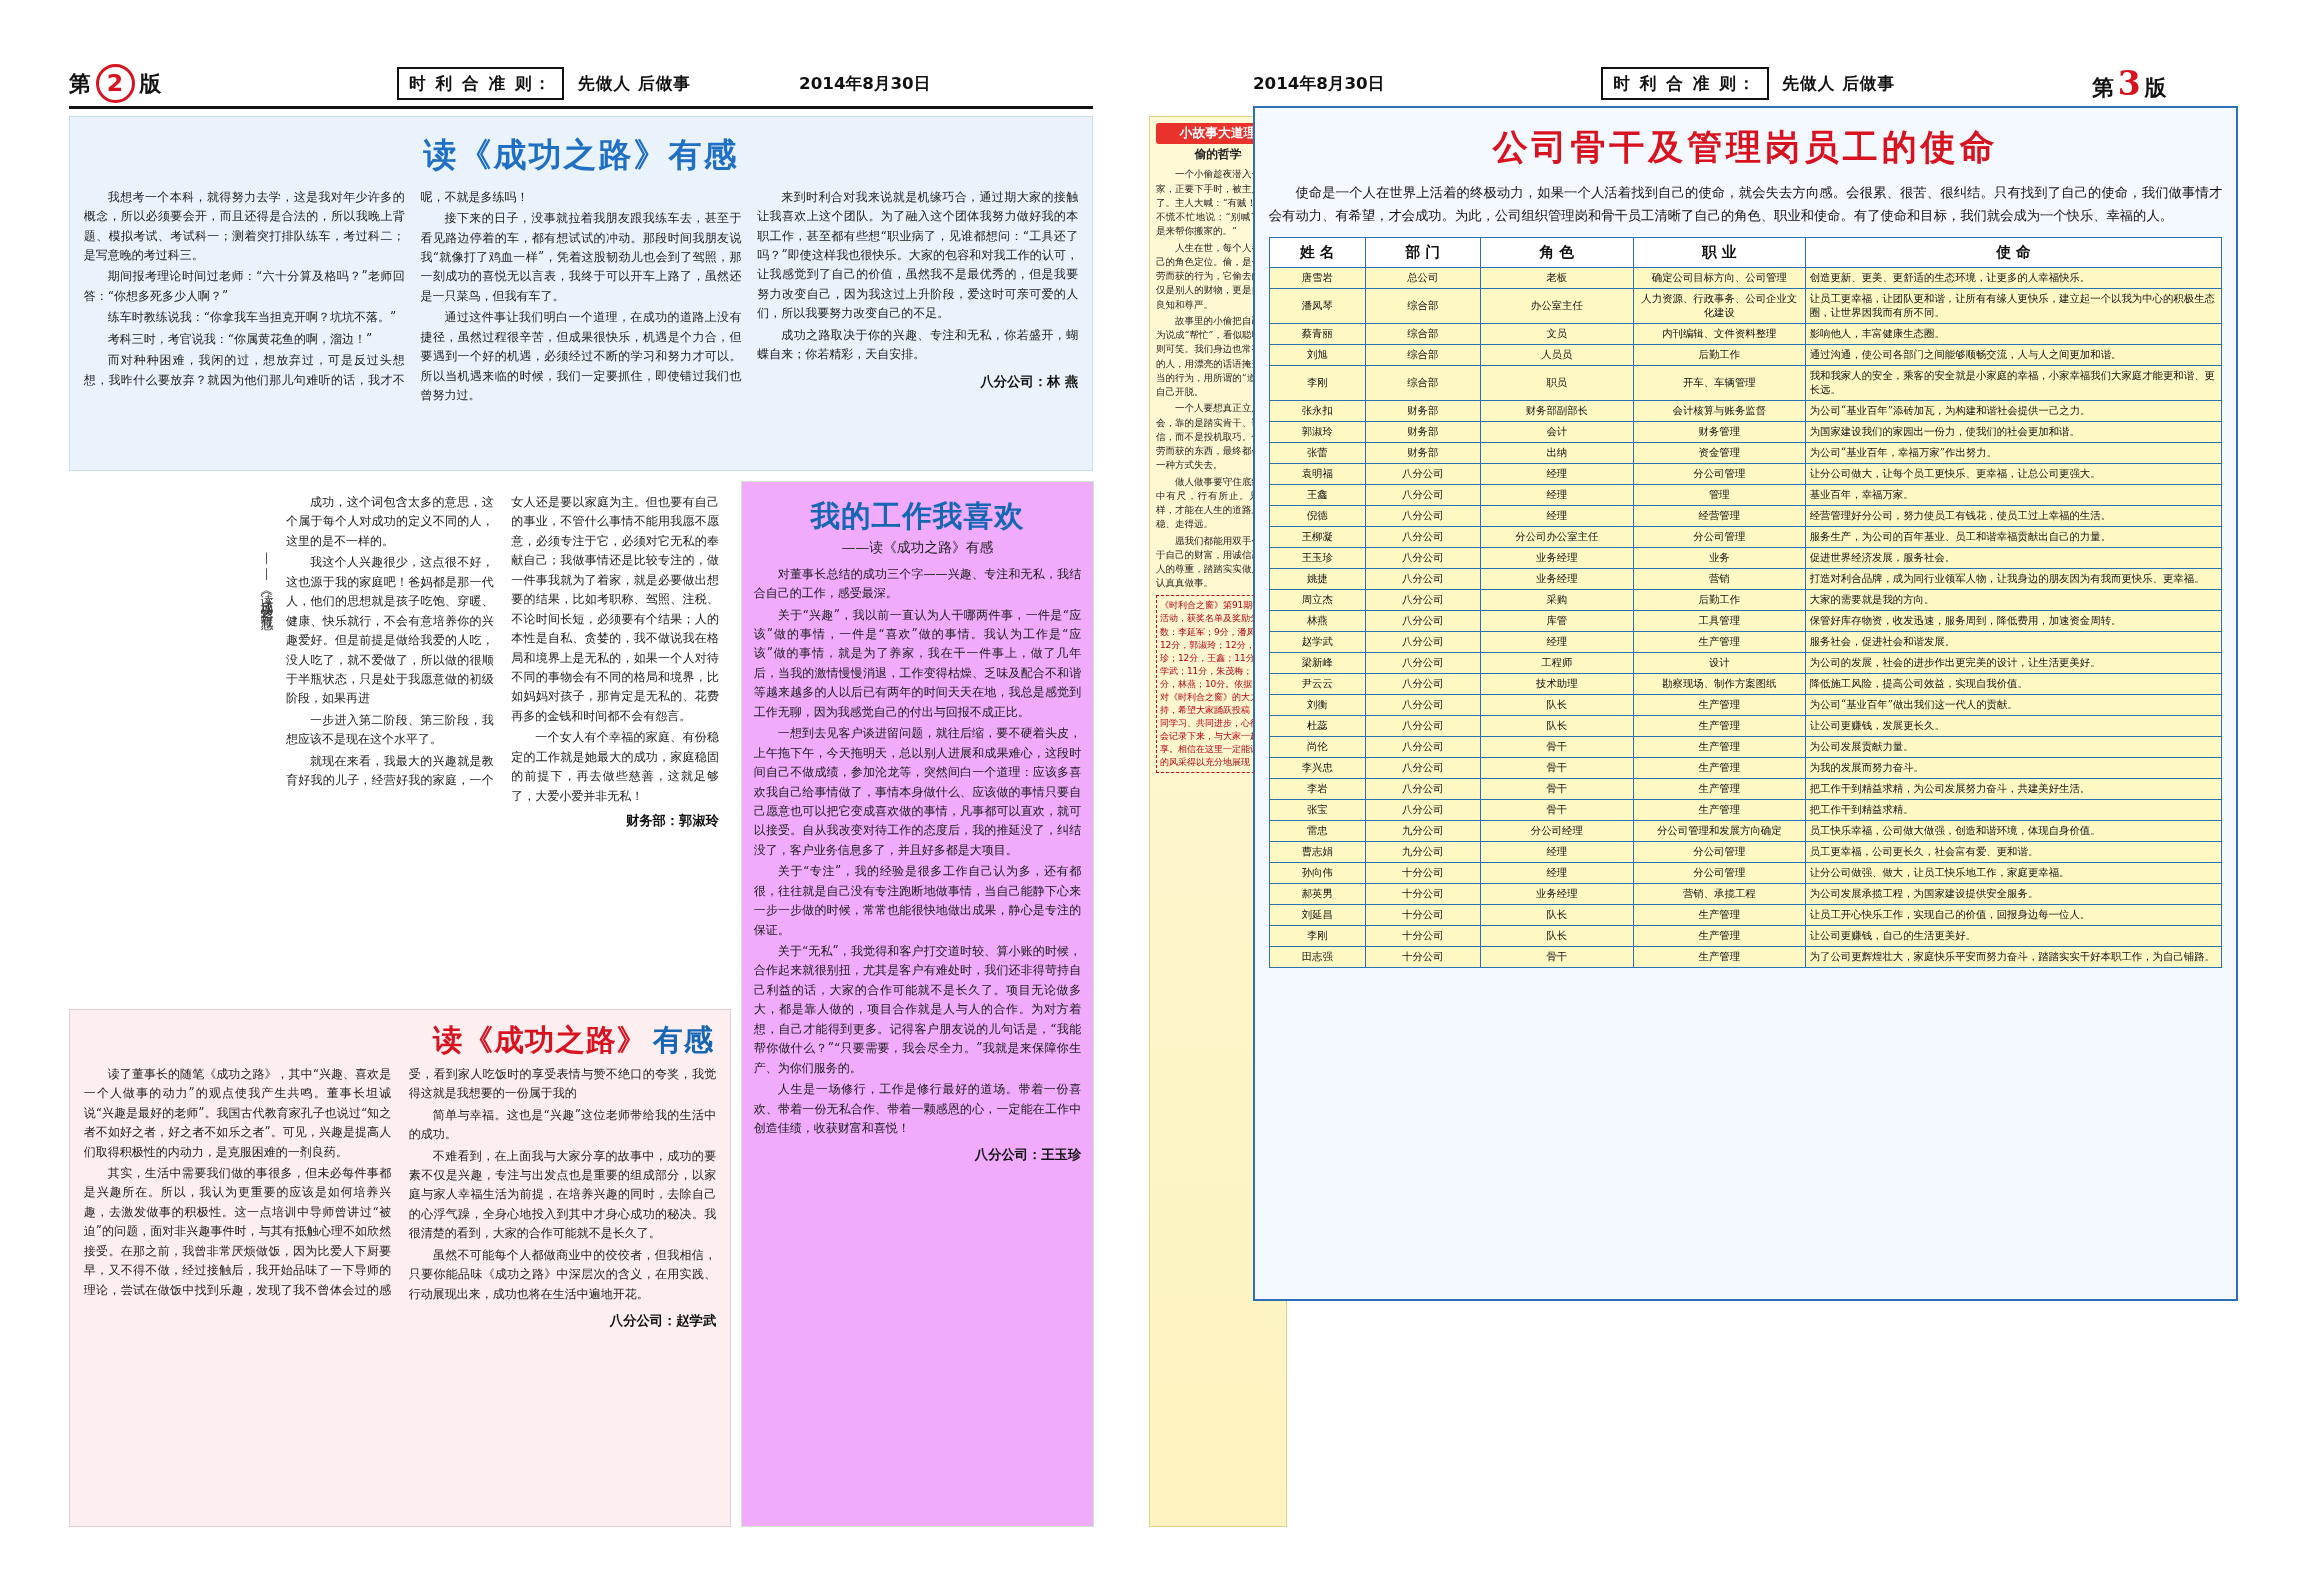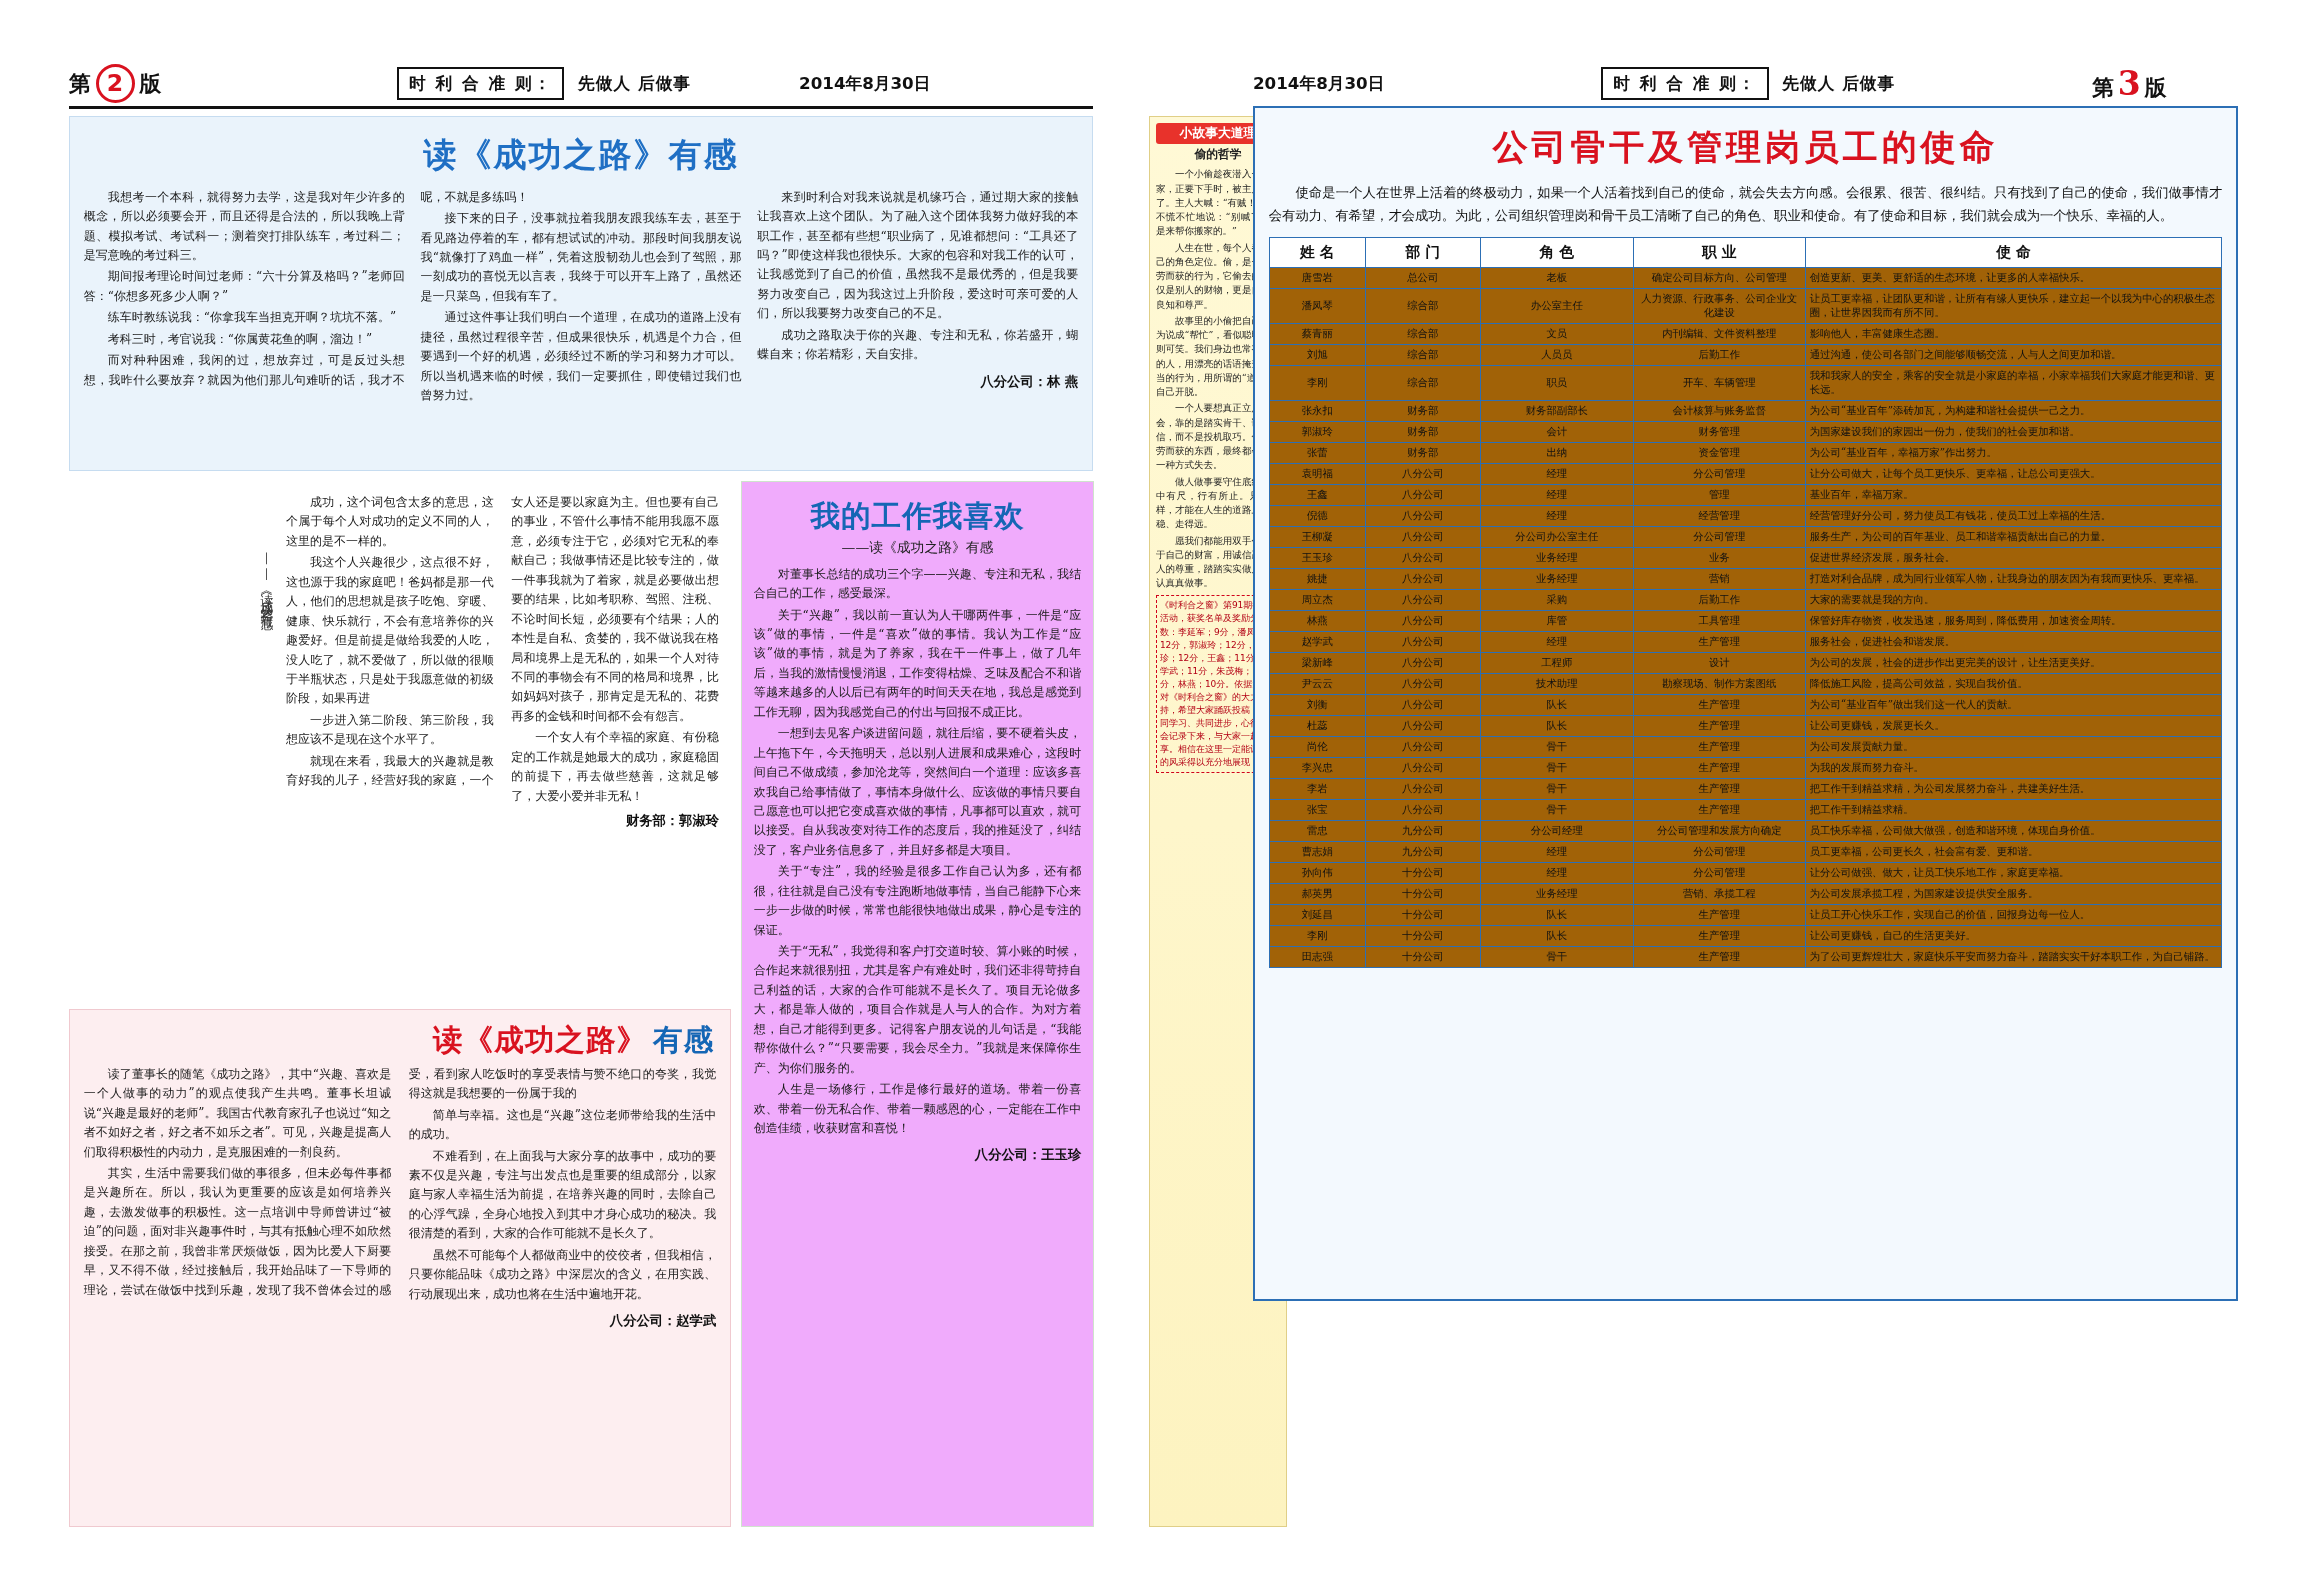--- a/index.html
+++ b/index.html
@@ -89,21 +89,21 @@
   .rightpage{
     position:absolute;left:1253px;top:106px;width:985px;height:1195px;
     border:2px solid #2c6fb5;background:#f3f9fe;box-sizing:border-box;padding:9.9px 13.8px;
   }
   .r-title{
     text-align:center;color:#d9121f;font-family:"DejaVu Serif","Liberation Serif",serif;
     font-weight:bold;font-size:35px;letter-spacing:3.9px;margin:5.9px 0 9.9px;
   }
   .r-lead{font-family:"DejaVu Serif","Liberation Serif",serif;font-size:13.3px;line-height:1.75;color:#111;text-align:justify;}
   .r-lead p{margin:0 0 3.9px 0;text-indent:2em;}
-  table.staff{border-collapse:collapse;width:100%;margin-top:9.9px;background:#a16207;}
+  table.staff{border-collapse:collapse;width:100%;margin-top:9.9px;background:#fef9c3;}
   table.staff th{
     border:1px solid #2c6fb5;background:#ffffff;font-size:14.8px;font-weight:bold;
     font-family:"DejaVu Serif","Liberation Serif",serif;padding:4.9px 2px;color:#111;
   }
   table.staff td{
     border:1px solid #2c6fb5;font-size:10.4px;padding:3px 3.9px;color:#111;
     font-family:"DejaVu Serif","Liberation Serif",serif;vertical-align:middle;
   }
   td.c{text-align:center;}
 </style>

